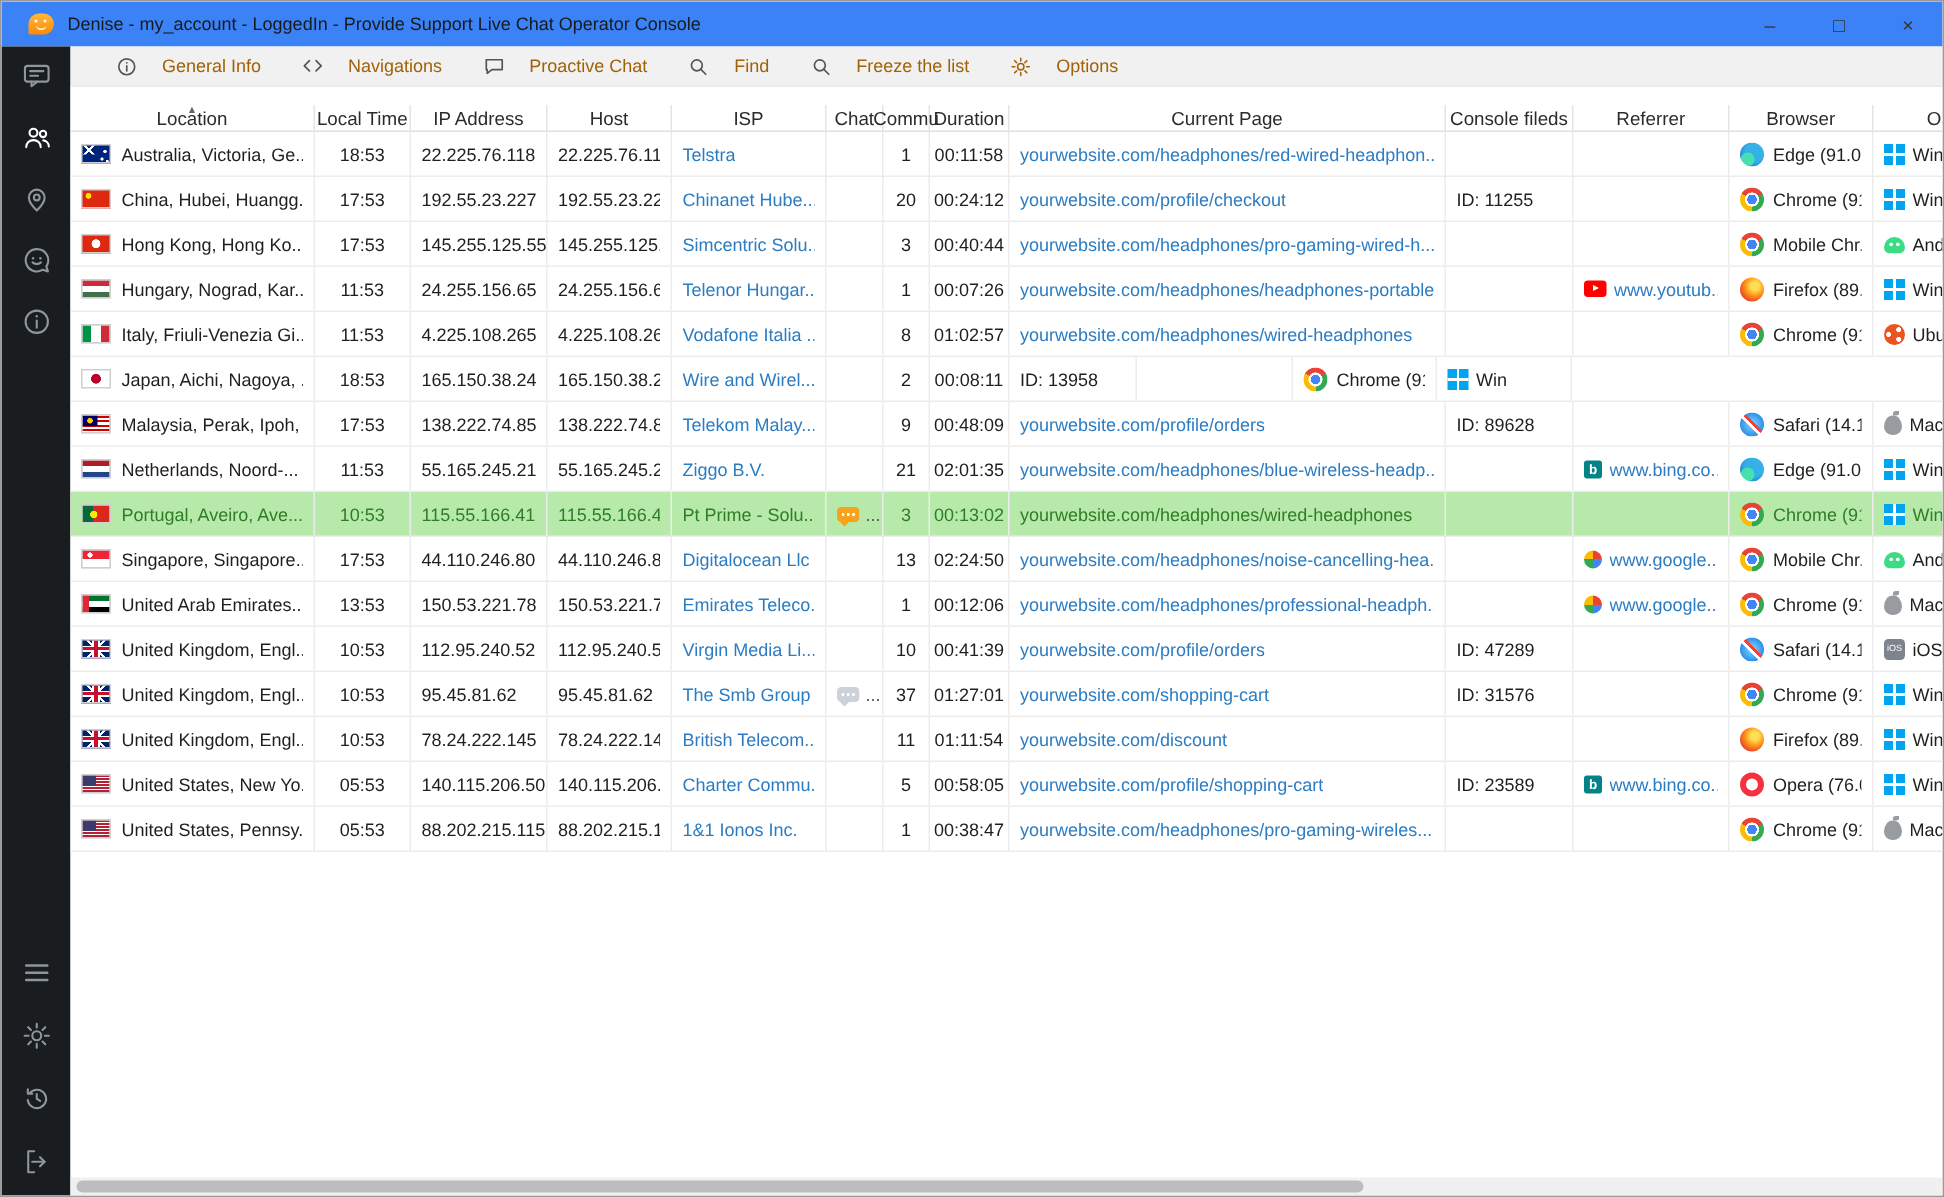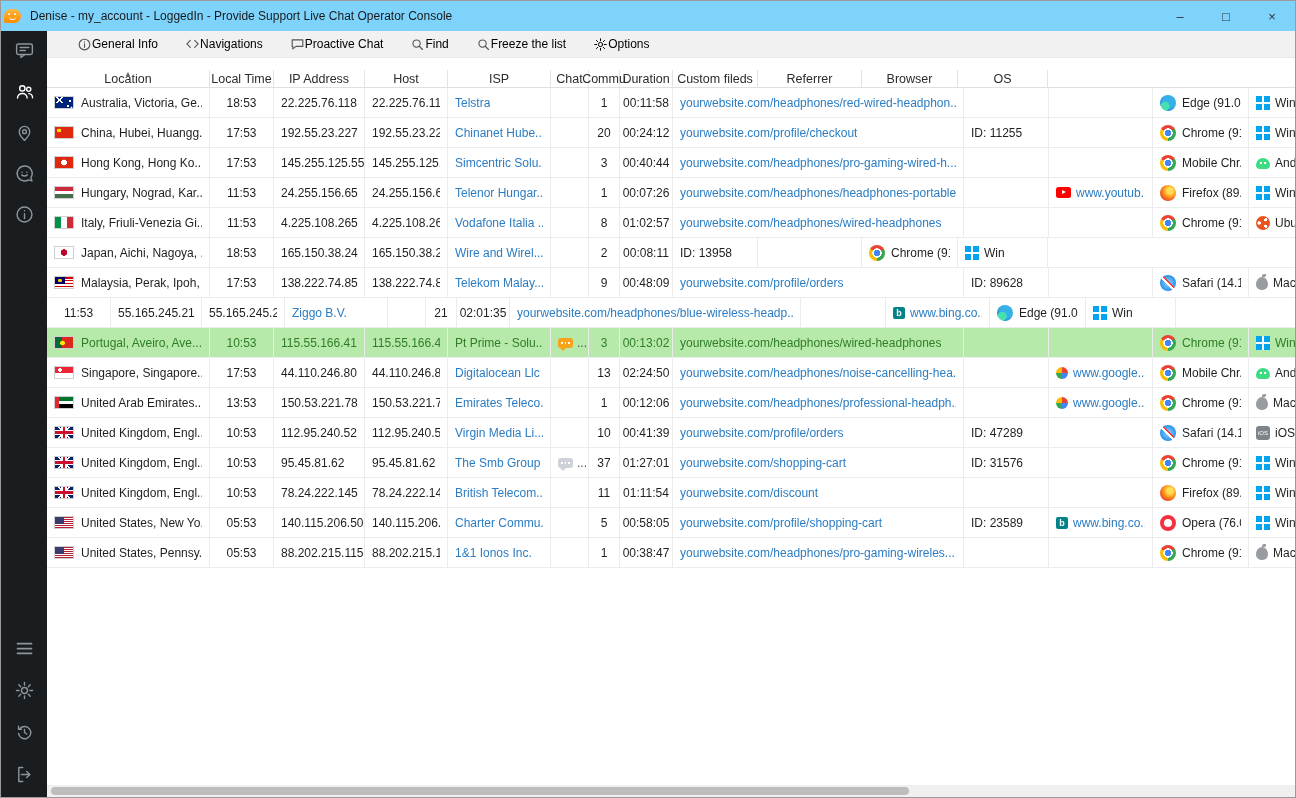--- a/index.html
+++ b/index.html
@@ -1,41 +1,41 @@
 <!DOCTYPE html>
 <html><head>
 <meta charset="utf-8">
 <style>
   html,body{margin:0;padding:0;background:#888;}
   *{box-sizing:border-box;}
   .window{width:1296px;height:798px;background:#fff;font-family:"Liberation Sans",sans-serif;font-size:12px;color:#1f1f1f;overflow:hidden;display:flex;flex-direction:column;position:relative;border:1px solid #9a9a9a;}
 
   
-  .titlebar{height:30px;display:flex;align-items:center;padding-left:3px;background:#7dd3fc;flex:none;}
+  .titlebar{height:30px;display:flex;align-items:center;padding-left:18px;background:#3b82f6;flex:none;}
   .logo{width:17px;height:14px;min-width:17px;background:linear-gradient(#ffb83d,#ff8a00);border-radius:8px 8px 8px 2px;position:relative;margin-right:9px;}
   .logo::before{content:"";position:absolute;left:4px;top:4px;width:2px;height:2px;border-radius:50%;background:#fff;box-shadow:6px 0 0 #fff;}
   .logo::after{content:"";position:absolute;left:4.5px;top:5.5px;width:7px;height:4.5px;border-bottom:1.6px solid #fff;border-radius:0 0 7px 7px;}
   .titletext{color:#1a1a1a;font-size:12px;white-space:nowrap;}
   .wincontrols{margin-left:auto;display:flex;height:30px;}
   .wc{width:46px;height:30px;display:flex;align-items:center;justify-content:center;font-size:13px;color:#333;cursor:default;}
 
   
   .lower{display:flex;flex:1;min-height:0;}
   .sidebar{width:46px;min-width:46px;background:#191d20;display:flex;flex-direction:column;}
   .sb-item{width:46px;height:41px;display:flex;align-items:center;justify-content:center;color:#8e959b;cursor:pointer;}
   .sb-item.active{color:#ffffff;}
   .sb-item svg{width:21px;height:21px;}
   .sb-spacer{flex:1;}
   .sb-bottom .sb-item{height:42px;}
 
   .rightcol{flex:1;display:flex;flex-direction:column;min-width:0;position:relative;}
 
   
   .toolbar{height:27px;background:#f1f1f1;display:flex;align-items:center;padding-left:30px;gap:27px;flex:none;border-bottom:1px solid #e9e9e9;}
-  .tb-item{display:flex;align-items:center;gap:0;color:#000000;cursor:pointer;white-space:nowrap;}
+  .tb-item{display:flex;align-items:center;gap:16px;color:#a16207;cursor:pointer;white-space:nowrap;}
   .tb-item svg{width:15px;height:15px;display:block;}
 
   
   .main{flex:1;background:#fff;overflow:hidden;position:relative;}
   .thead{display:flex;height:30px;border-bottom:1px solid #e0e0e0;background:#fff;width:1340px;}
   .hcell{display:flex;align-items:center;justify-content:center;border-right:1px solid #e4e4e4;font-size:12.5px;color:#2b2b2b;position:relative;flex:none;margin-top:12px;}
   .sortglyph{position:absolute;top:0px;left:50%;transform:translateX(-50%);font-size:7px;color:#666;line-height:8px;}
   .rows{width:1340px;}
   .row{display:flex;height:30px;border-bottom:1px solid #ececec;background:#fff;}
   .row.sel{background:#b7eaaa;}
@@ -273,22 +273,25 @@
             </div>
             <div class="hcell c5">
               <span>Chat</span>
             </div>
             <div class="hcell c6">
               <span>Commu</span>
             </div>
             <div class="hcell c7">
               <span>Duration</span>
             </div>
+            <div class="hcell c8">
+              <span>Current Page</span>
+            </div>
             <div class="hcell c9">
-              <span>Custom fileds</span>
+              <span>Console fileds</span>
             </div>
             <div class="hcell c10">
               <span>Referrer</span>
             </div>
             <div class="hcell c11">
               <span>Browser</span>
             </div>
             <div class="hcell c12">
               <span>OS</span>
             </div>
@@ -568,20 +571,24 @@
               <div class="cell c11">
                 <span class="bicon b-safari"></span>
                 <span class="trunc">Safari (14.1)</span>
               </div>
               <div class="cell c12">
                 <span class="oicon o-mac"></span>
                 <span class="trunc">Mac</span>
               </div>
             </div>
             <div class="row">
+              <div class="cell c0">
+                <span class="flag f-nl"></span>
+                <span class="trunc">Netherlands, Noord-...</span>
+              </div>
               <div class="cell c1 ctr">
                 <span>11:53</span>
               </div>
               <div class="cell c2">
                 <span>55.165.245.21</span>
               </div>
               <div class="cell c3">
                 <span class="trunc">55.165.245.21</span>
               </div>
               <div class="cell c4">

